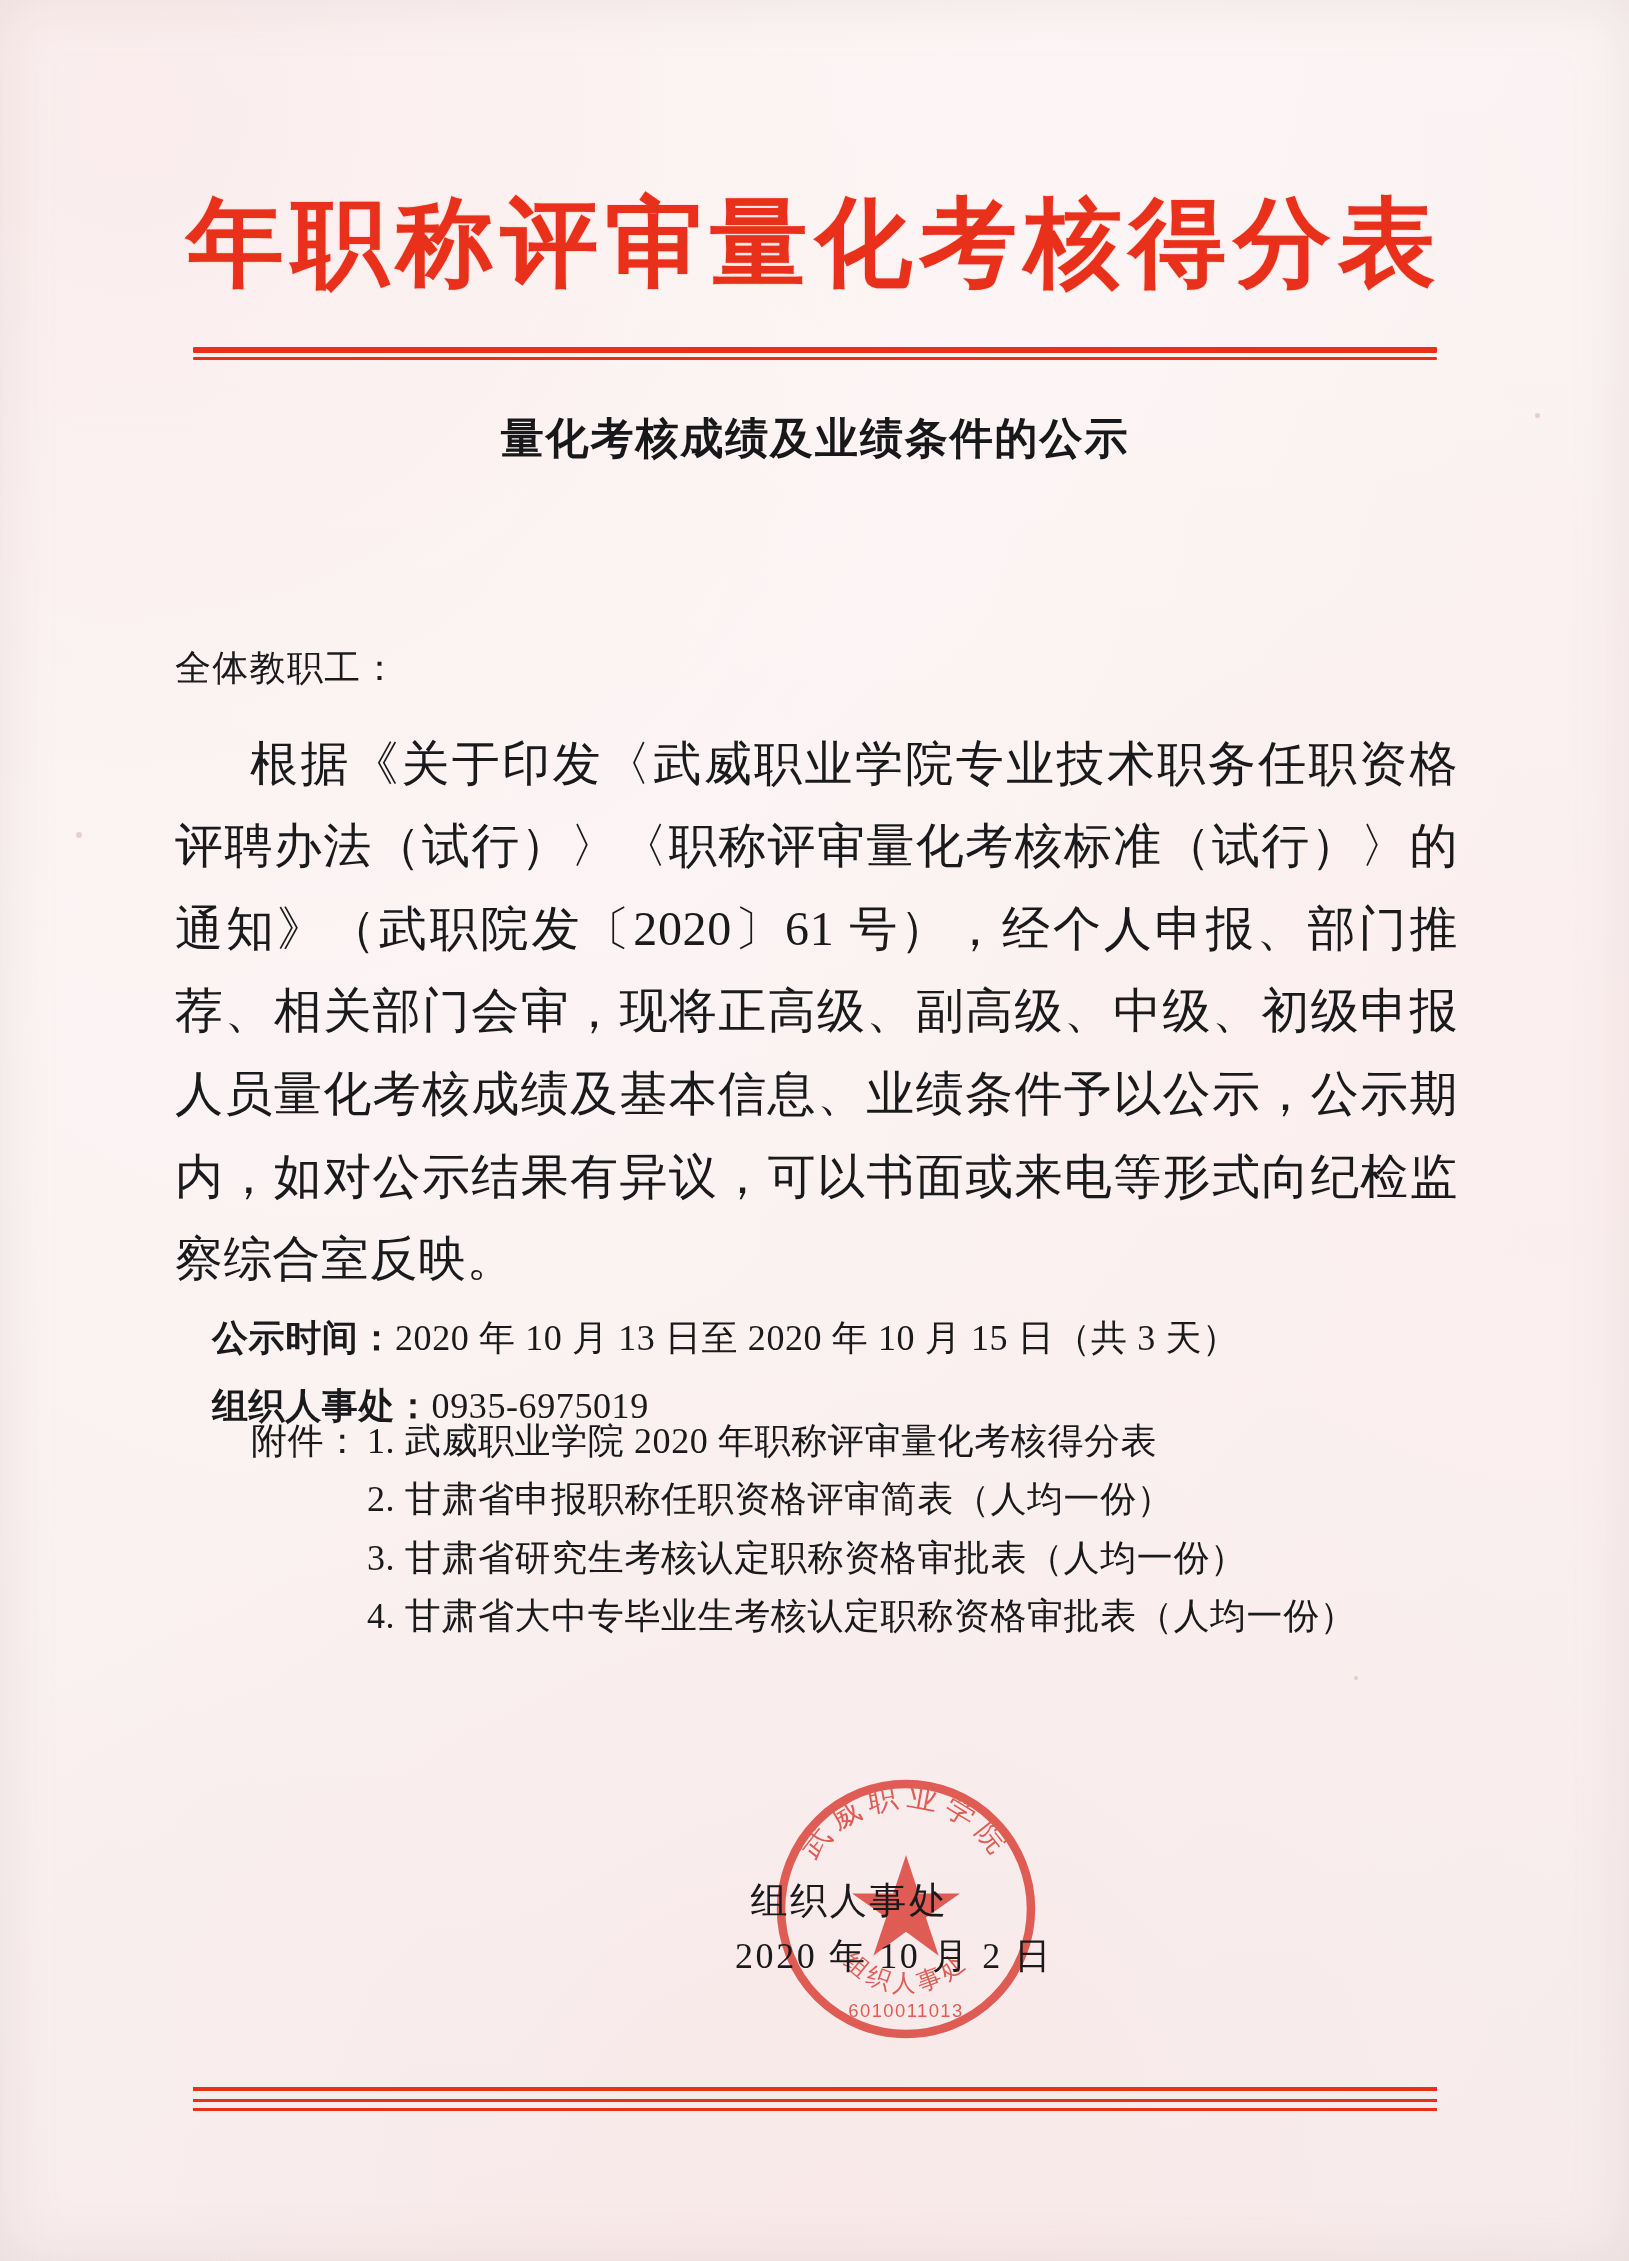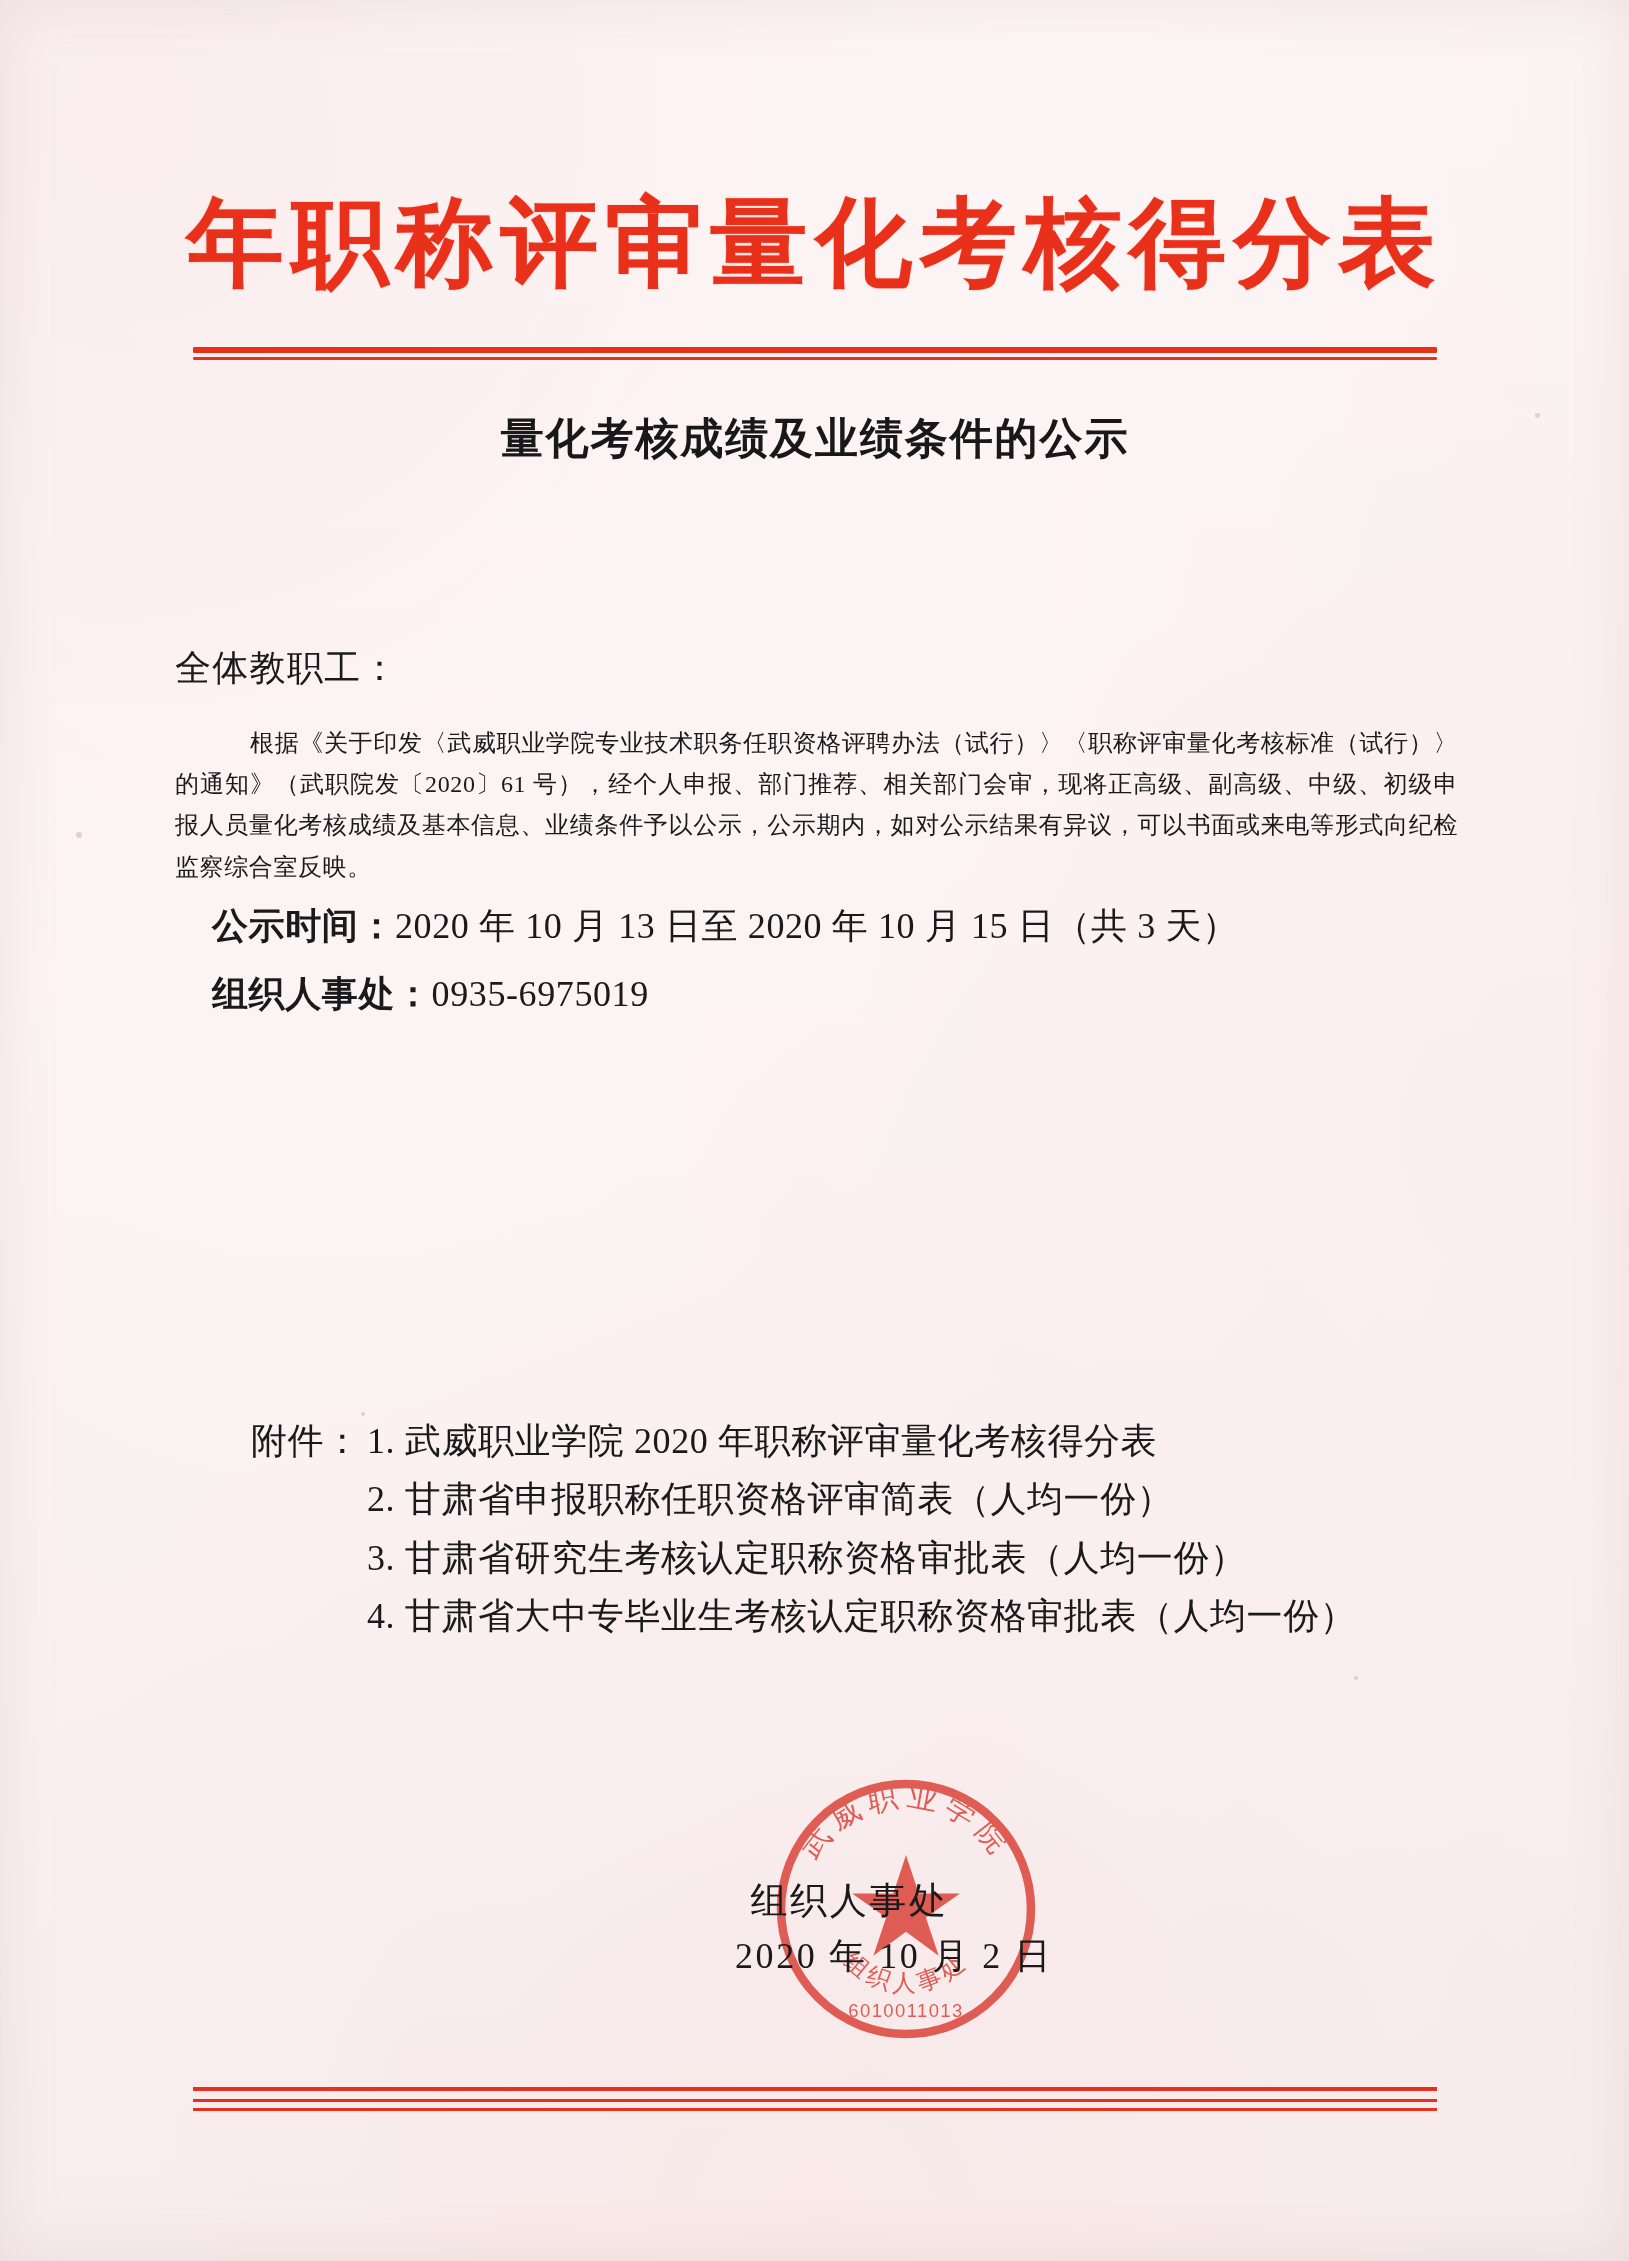--- a/index.html
+++ b/index.html
@@ -97,21 +97,21 @@
     width: 1283px;
     color: #1a1a1c;
   }
   .salutation {
     font-size: 36px;
     letter-spacing: 1.3px;
     line-height: 1.3;
     margin-bottom: 31px;
   }
   .para {
-    font-size: 24px;
+    font-size: 48px;
     letter-spacing: 0.6px;
     line-height: 1.72;
     text-align: justify;
     text-justify: inter-ideograph;
     font-family: Liberation Serif, serif;
   }
   .para-indent {
     text-indent: 75px;
   }
   .info-line {

